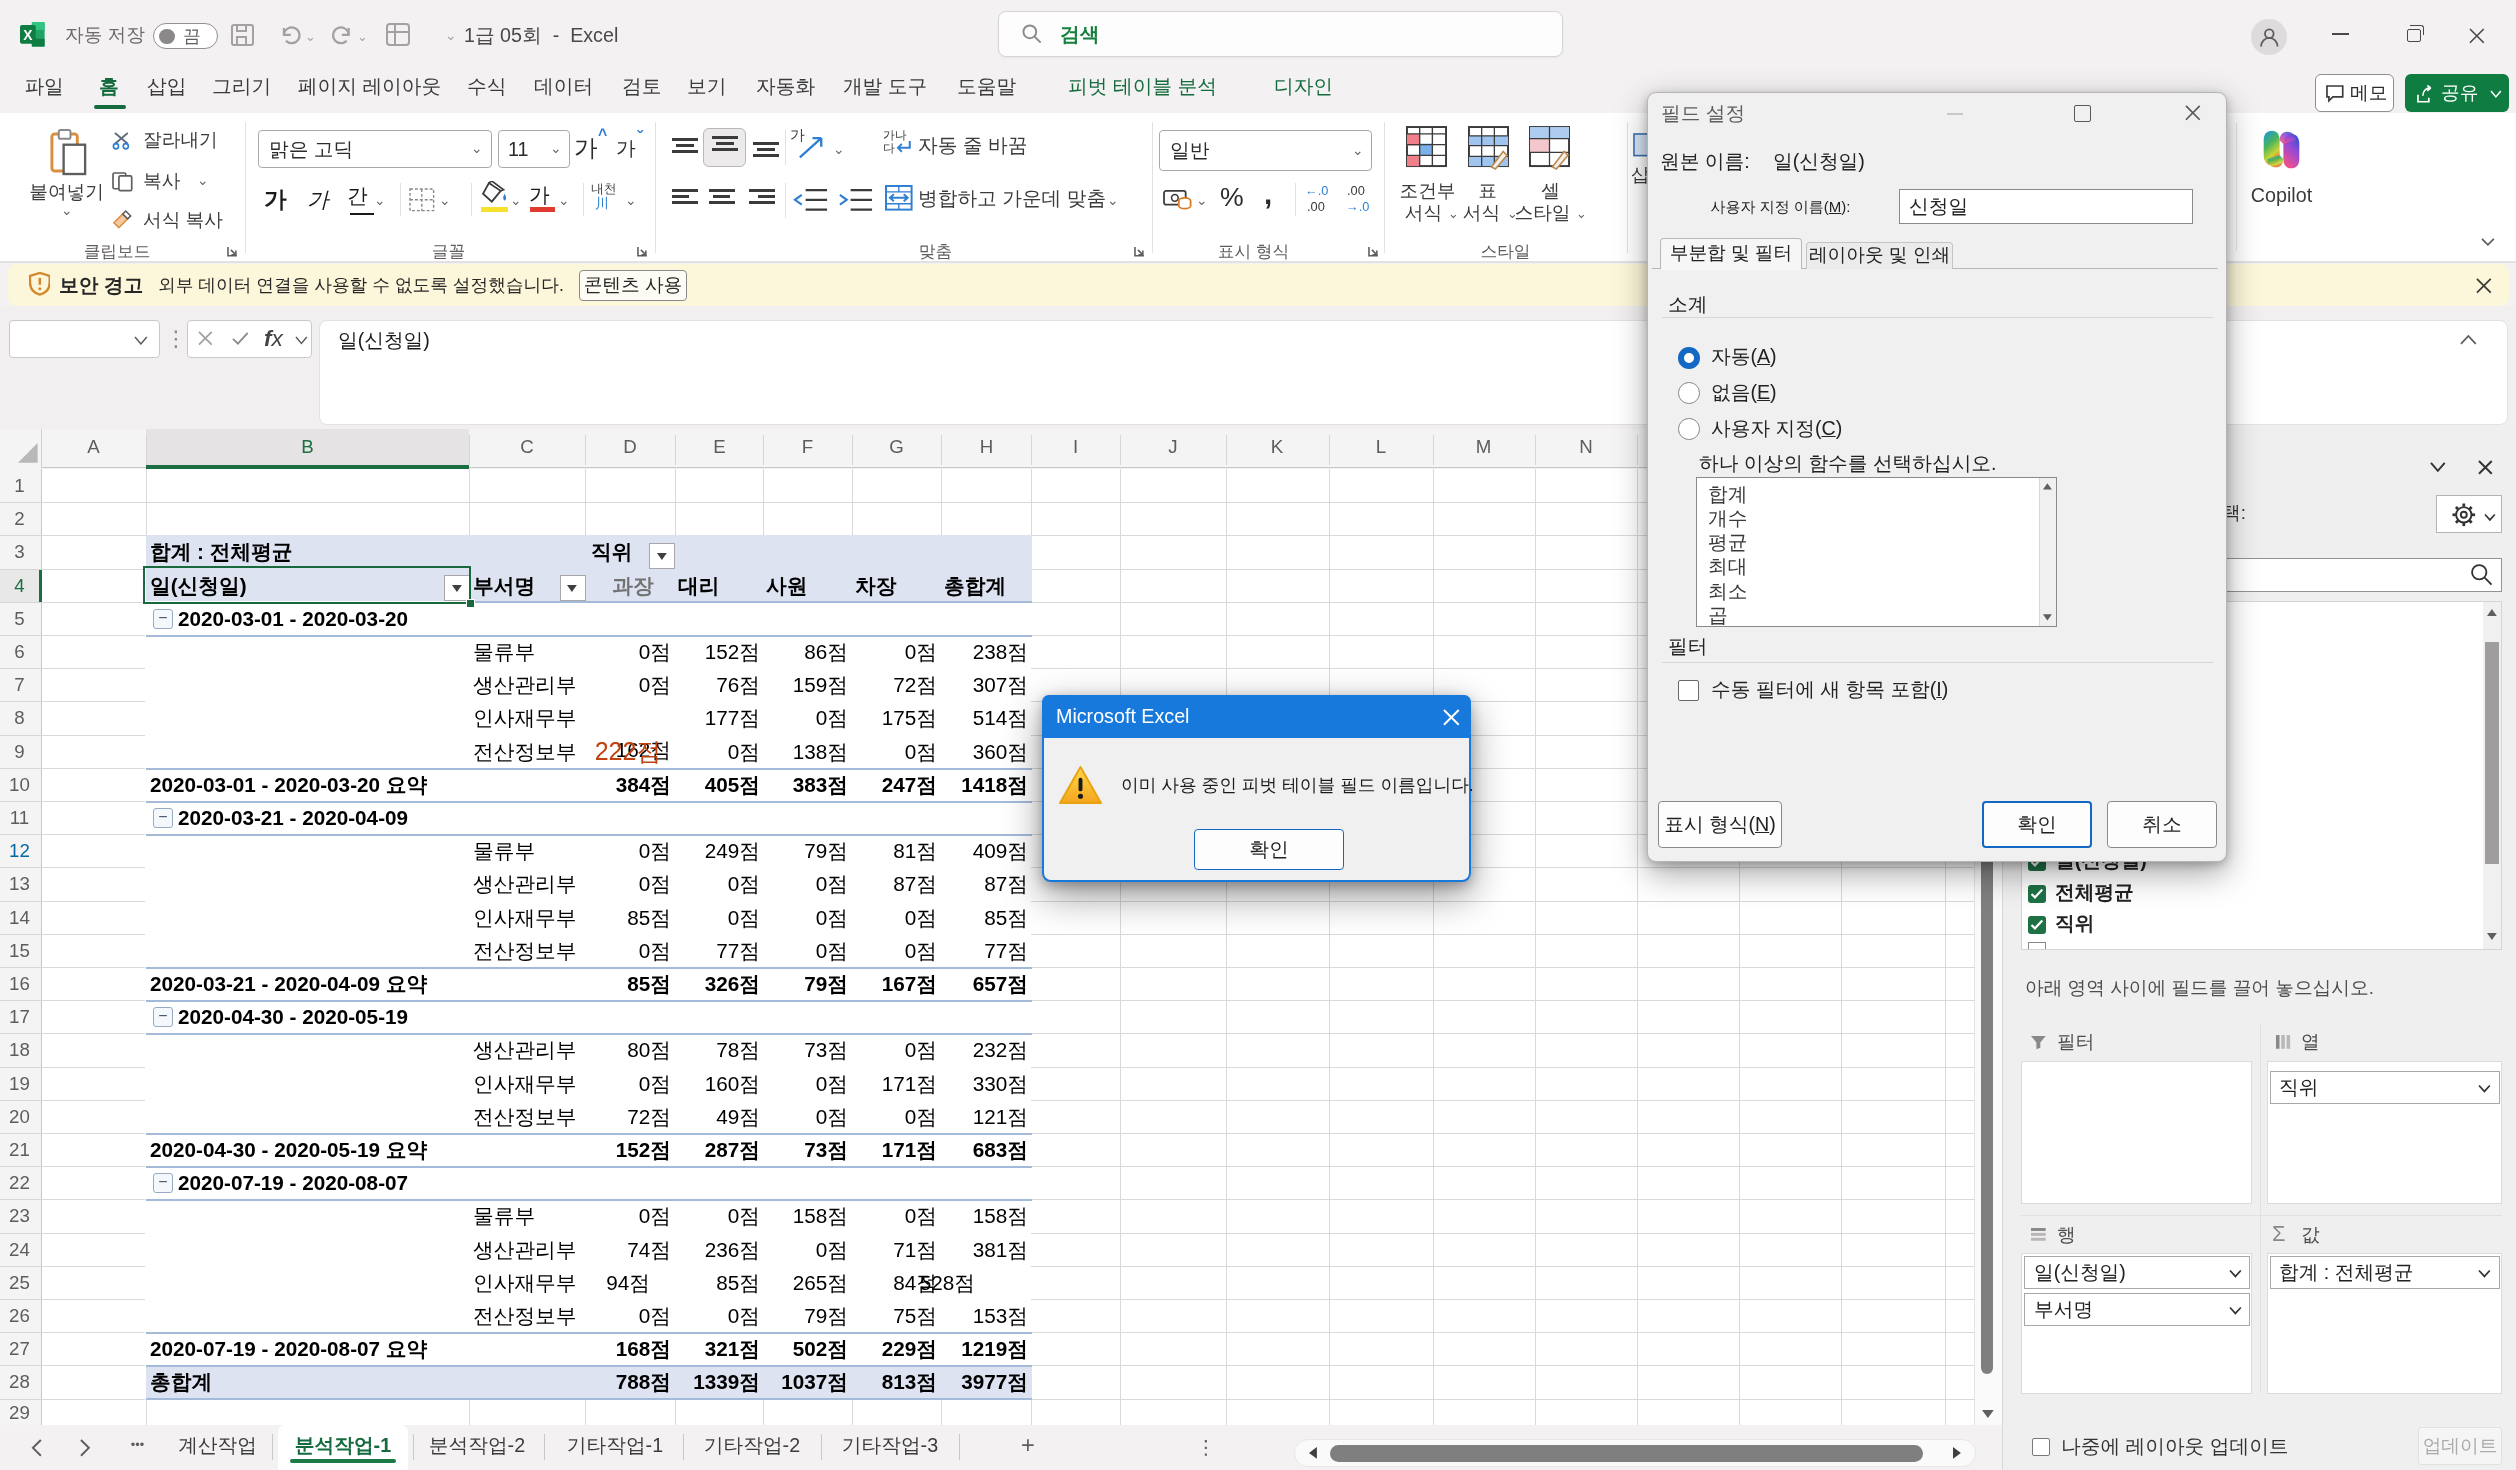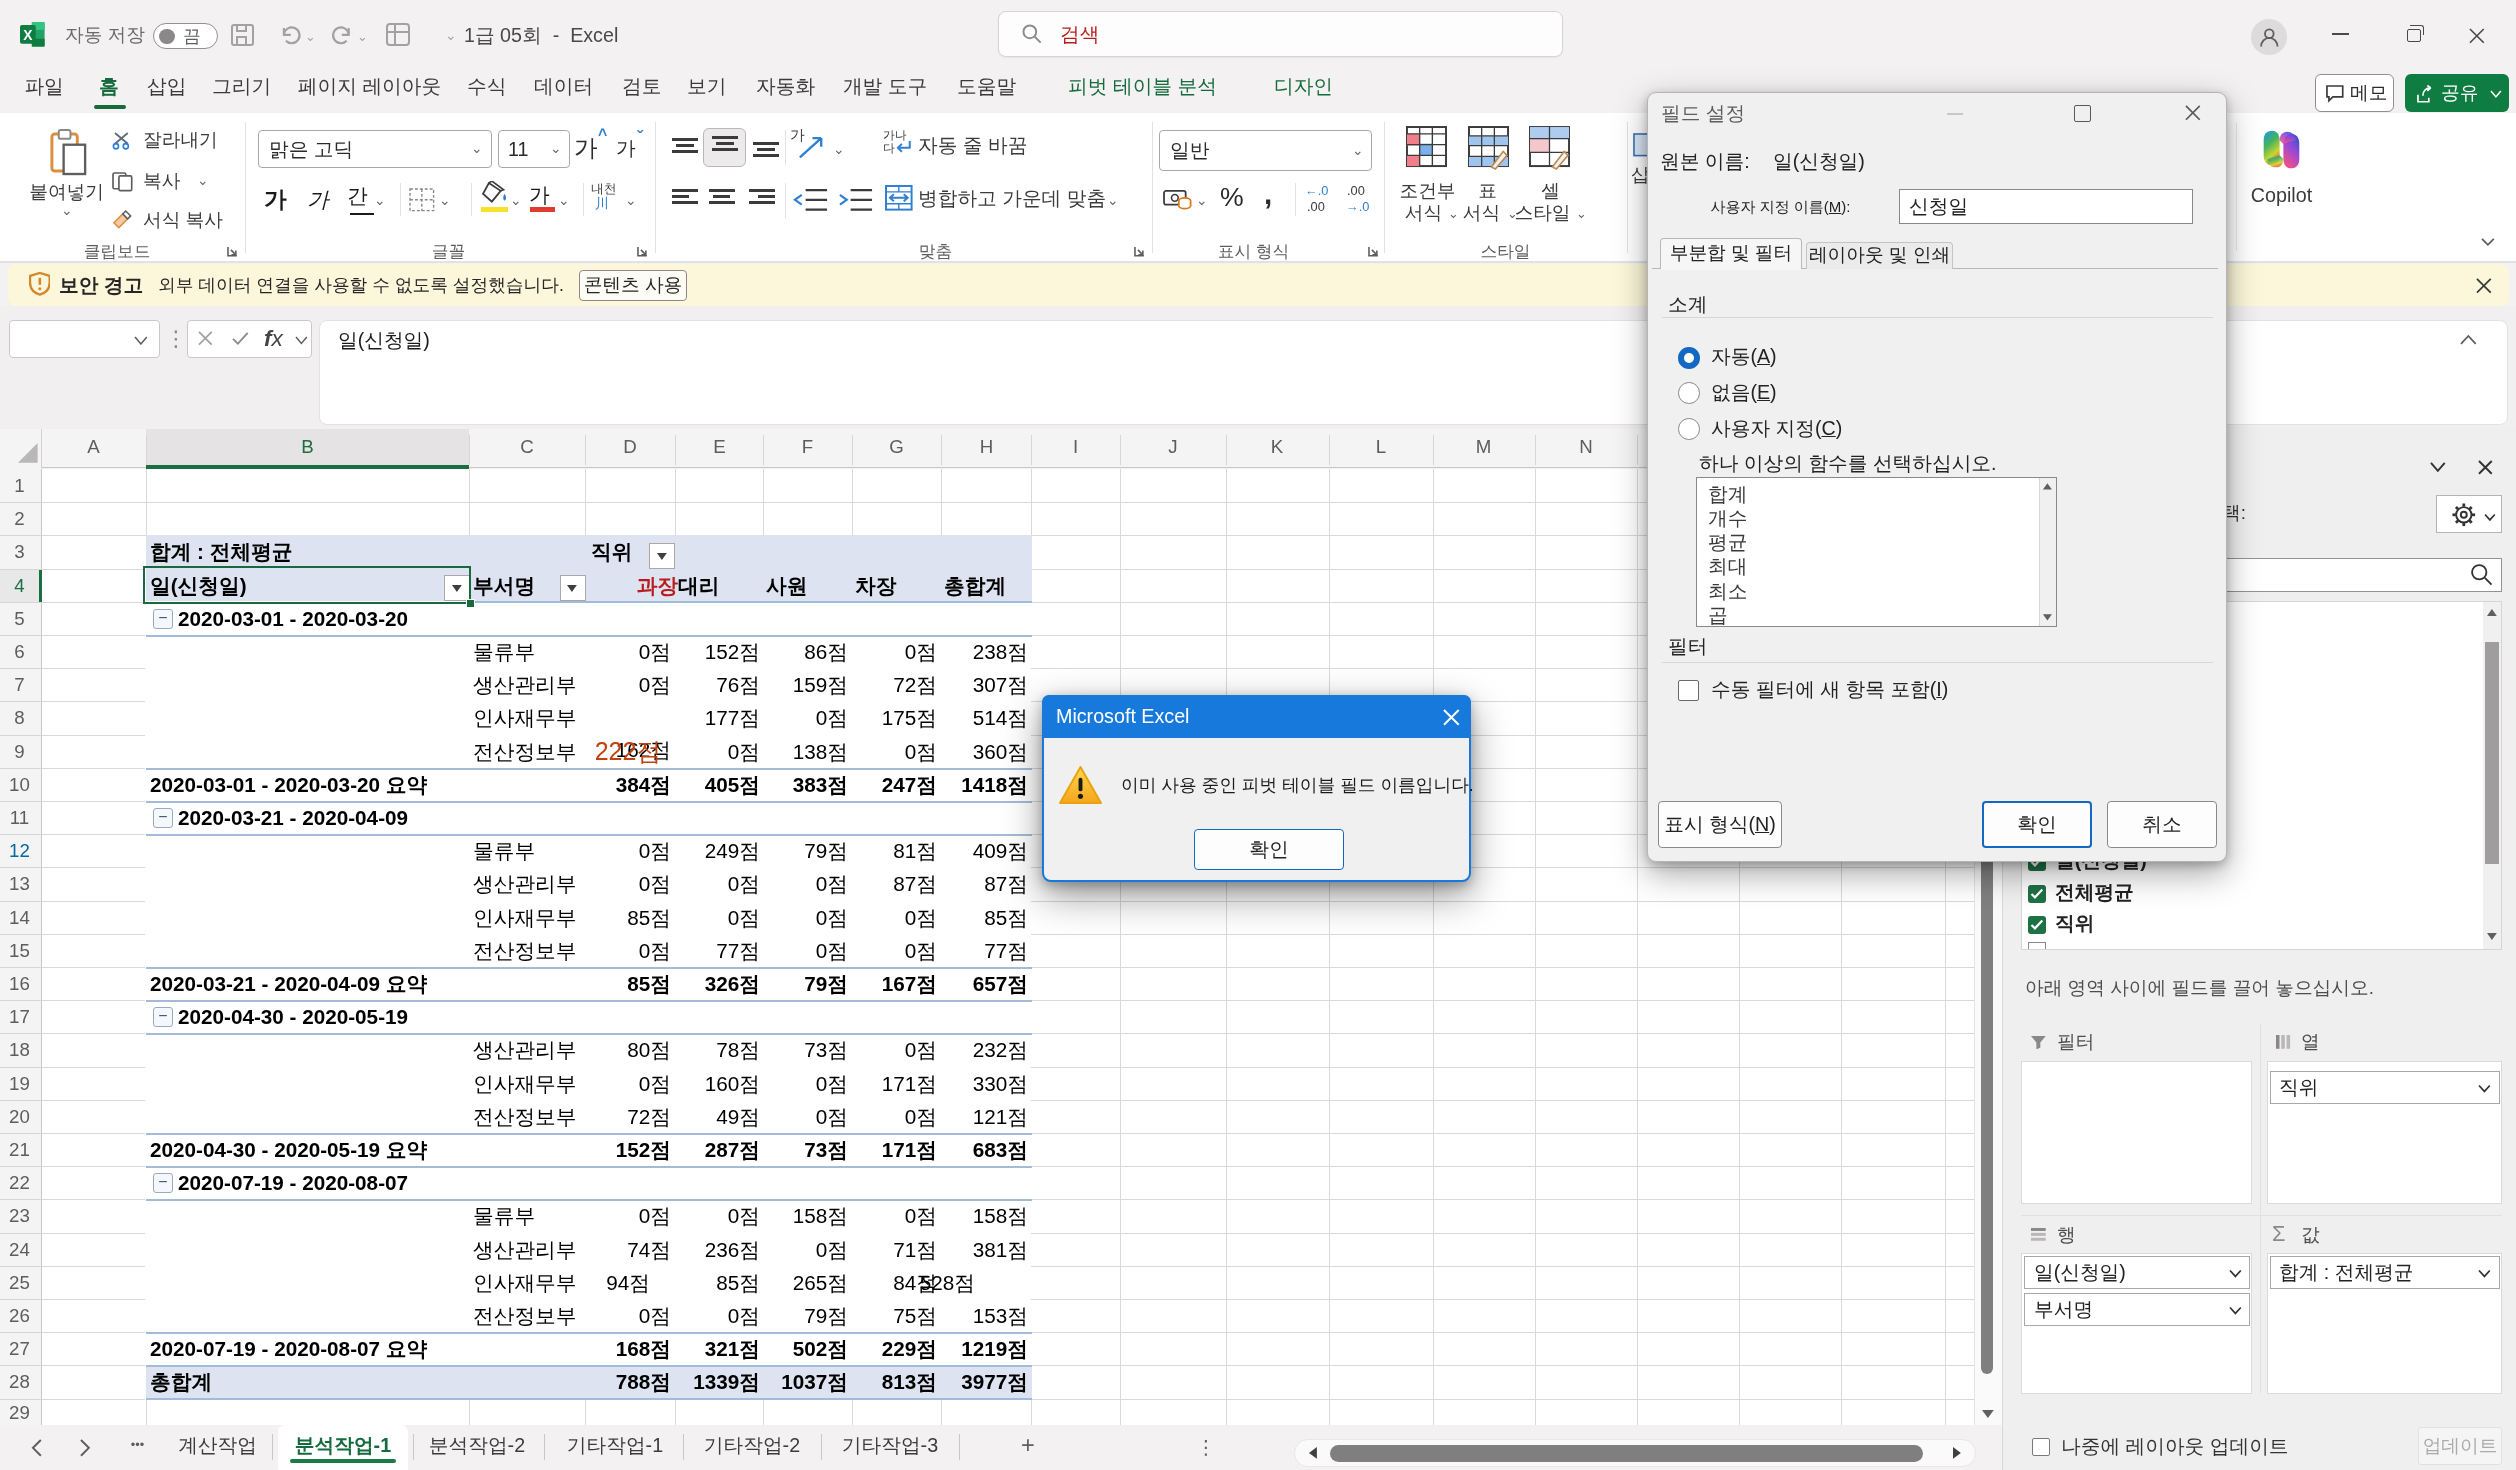--- a/index.html
+++ b/index.html
@@ -30,21 +30,21 @@
 <div style="position:absolute;left:386px;top:22.7px;width:23.6px;height:23.6px;border:2px solid #a3a1a1;border-radius:3.9px;"></div>
 <div style="position:absolute;left:386px;top:30.5px;width:23.6px;height:2px;background:#a3a1a1;"></div>
 <div style="position:absolute;left:394px;top:22.7px;width:2px;height:23.6px;background:#a3a1a1;"></div>
 <div style="position:absolute;left:445px;top:27.6px;width:15.8px;height:15.8px;line-height:15.8px;font-size:13.8px;color:#a3a1a1;font-weight:400;text-align:left;white-space:nowrap;">⌄</div>
 <div style="position:absolute;left:464px;top:21.7px;width:256px;height:26.6px;line-height:26.6px;font-size:19.7px;color:#4a4848;font-weight:400;text-align:left;white-space:nowrap;">1급 05회&nbsp;&nbsp;-&nbsp;&nbsp;Excel</div>
 <div style="position:absolute;left:998px;top:10.8px;width:565px;height:46px;background:#fdfdfd;border:1px solid #d8d4d4;border-radius:7.9px;box-shadow:0 1px 2px rgba(0,0,0,0.05);"></div>
 <svg style="position:absolute;left:1020px;top:21.7px;width:23.6px;height:23.6px;" viewBox="0 0 24 24">
     <circle cx="10" cy="10" r="6.5" fill="none" stroke="#8d8b8b" stroke-width="2"></circle>
     <line x1="15" y1="15" x2="21" y2="21" stroke="#8d8b8b" stroke-width="2"></line>
   </svg>
-<div style="position:absolute;left:1060px;top:10.8px;width:99px;height:46px;line-height:46px;font-size:19.7px;color:#b91c1c;font-weight:400;text-align:left;white-space:nowrap;">검색</div>
+<div style="position:absolute;left:1060px;top:10.8px;width:99px;height:46px;line-height:46px;font-size:19.7px;color:#15803d;font-weight:700;text-align:left;white-space:nowrap;">검색</div>
 <div style="position:absolute;left:2251px;top:18.7px;width:36px;height:36px;background:#dddbdb;border-radius:50%;"></div>
 <svg style="position:absolute;left:2257px;top:24.6px;width:24.6px;height:24.6px;" viewBox="0 0 24 24">
     <circle cx="12" cy="8.5" r="4.2" fill="none" stroke="#5f5d5d" stroke-width="1.8"></circle>
     <path d="M4,21 a8,8.5 0 0 1 16,0" fill="none" stroke="#5f5d5d" stroke-width="1.8"></path>
   </svg>
 <div style="position:absolute;left:2332px;top:33px;width:16.7px;height:2px;background:#4a4848;"></div>
 <div style="position:absolute;left:2407px;top:28.6px;width:13.8px;height:13.8px;border:1.5px solid #4a4848;border-radius:2px;"></div>
 <div style="position:absolute;left:2410px;top:24.6px;width:13.8px;height:10.8px;border-top:1.5px solid #4a4848;border-right:1.5px solid #4a4848;border-radius:0 3px 0 0;"></div>
 <svg style="position:absolute;left:2467px;top:25.6px;width:19.7px;height:19.7px;" viewBox="0 0 20 20">
     <path d="M3,3 L17,17 M17,3 L3,17" stroke="#4a4848" stroke-width="1.6"></path>
@@ -645,21 +645,21 @@
 <div style="position:absolute;left:150px;top:1365px;width:414px;height:33px;line-height:33px;font-size:20.7px;color:#000;font-weight:700;text-align:left;white-space:nowrap;">총합계</div>
 <div style="position:absolute;left:585px;top:1365px;width:86px;height:33px;line-height:33px;font-size:20.7px;color:#000;font-weight:700;text-align:right;white-space:nowrap;">788점</div>
 <div style="position:absolute;left:675px;top:1365px;width:85px;height:33px;line-height:33px;font-size:20.7px;color:#000;font-weight:700;text-align:right;white-space:nowrap;">1339점</div>
 <div style="position:absolute;left:763px;top:1365px;width:85px;height:33px;line-height:33px;font-size:20.7px;color:#000;font-weight:700;text-align:right;white-space:nowrap;">1037점</div>
 <div style="position:absolute;left:852px;top:1365px;width:85px;height:33px;line-height:33px;font-size:20.7px;color:#000;font-weight:700;text-align:right;white-space:nowrap;">813점</div>
 <div style="position:absolute;left:941px;top:1365px;width:87px;height:33px;line-height:33px;font-size:20.7px;color:#000;font-weight:700;text-align:right;white-space:nowrap;">3977점</div>
 <div style="position:absolute;left:150px;top:535px;width:315px;height:33px;line-height:33px;font-size:20.7px;color:#000;font-weight:700;text-align:left;white-space:nowrap;">합계 : 전체평균</div>
 <div style="position:absolute;left:591px;top:535px;width:79px;height:33px;line-height:33px;font-size:20.7px;color:#000;font-weight:700;text-align:left;white-space:nowrap;">직위</div>
 <div style="position:absolute;left:150px;top:569px;width:286px;height:33px;line-height:33px;font-size:20.7px;color:#000;font-weight:700;text-align:left;white-space:nowrap;">일(신청일)</div>
 <div style="position:absolute;left:473px;top:569px;width:99px;height:33px;line-height:33px;font-size:20.7px;color:#000;font-weight:700;text-align:left;white-space:nowrap;">부서명</div>
-<div style="position:absolute;left:588px;top:569px;width:90px;height:33px;line-height:33px;font-size:20.7px;color:#b91c1c;font-weight:700;text-align:right;white-space:nowrap;">과장</div>
+<div style="position:absolute;left:588px;top:569px;width:90px;height:33px;line-height:33px;font-size:20.7px;color:#737373;font-weight:700;text-align:center;white-space:nowrap;">과장</div>
 <div style="position:absolute;left:678px;top:569px;width:89px;height:33px;line-height:33px;font-size:20.7px;color:#000;font-weight:700;text-align:left;white-space:nowrap;">대리</div>
 <div style="position:absolute;left:766px;top:569px;width:89px;height:33px;line-height:33px;font-size:20.7px;color:#000;font-weight:700;text-align:left;white-space:nowrap;">사원</div>
 <div style="position:absolute;left:855px;top:569px;width:89px;height:33px;line-height:33px;font-size:20.7px;color:#000;font-weight:700;text-align:left;white-space:nowrap;">차장</div>
 <div style="position:absolute;left:944px;top:569px;width:91px;height:33px;line-height:33px;font-size:20.7px;color:#000;font-weight:700;text-align:left;white-space:nowrap;">총합계</div>
 <div style="position:absolute;left:649px;top:543px;width:25.6px;height:25.6px;background:#fff;border:1px solid #a9a7a7;"></div>
 <svg style="position:absolute;left:656px;top:552px;width:11.8px;height:8.9px;" viewBox="0 0 12 9">
     <path d="M1,1 L11,1 L6,8 Z" fill="#3f3f3f"></path>
   </svg>
 <div style="position:absolute;left:444px;top:575px;width:25.6px;height:25.6px;background:#fff;border:1px solid #a9a7a7;"></div>
 <svg style="position:absolute;left:451px;top:584px;width:11.8px;height:8.9px;" viewBox="0 0 12 9">

